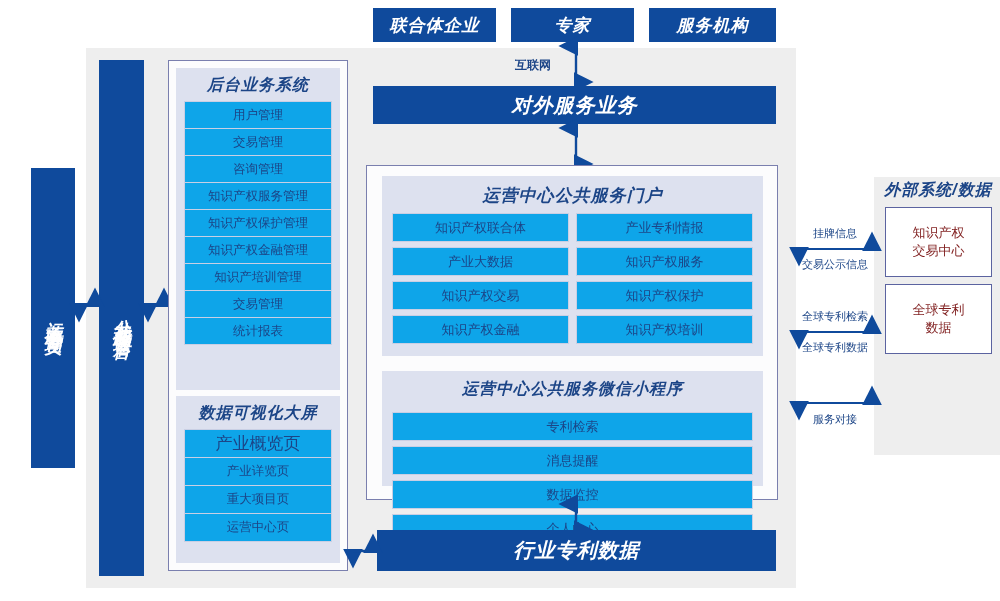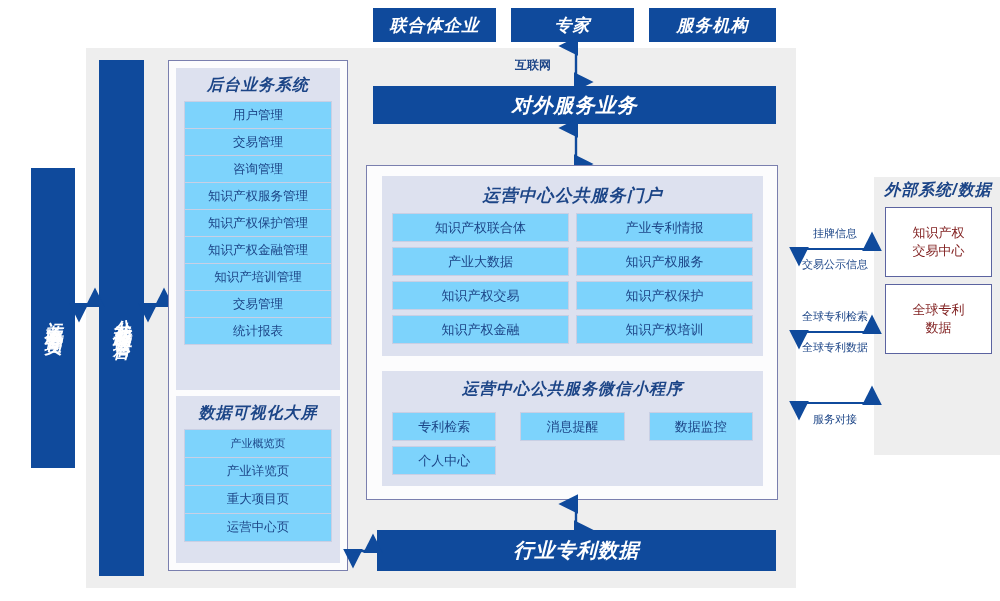--- a/index.html
+++ b/index.html
@@ -55,21 +55,21 @@
     background: #dde1ef;
   }
   .panel-title {
     font-weight: bold;
     font-style: italic;
     color: #1c4587;
     text-align: center;
     letter-spacing: 1px;
   }
   .cell {
-    background: #7dd3fc;
+    background: #0ea5e9;
     border: 1px solid #c9cfe4;
     display: flex;
     align-items: center;
     justify-content: center;
     color: #1c4587;
     text-align: center;
     box-sizing: border-box;
   }
   .ext-box {
     background: #ffffff;
@@ -154,21 +154,21 @@
       <div class="cell" style="height:28px; font-size:12.5px; margin-top:-1px;">知识产权金融管理</div>
       <div class="cell" style="height:28px; font-size:12.5px; margin-top:-1px;">知识产培训管理</div>
       <div class="cell" style="height:28px; font-size:12.5px; margin-top:-1px;">交易管理</div>
       <div class="cell" style="height:28px; font-size:12.5px; margin-top:-1px;">统计报表</div>
     </div>
   </div>
 
   <div class="abs lav-panel" style="left:160px; top:396px; width:164px; height:167px;">
     <div class="panel-title" style="font-size:16px; padding-top:7px; padding-bottom:5px;">数据可视化大屏</div>
     <div style="padding:0 8px;">
-      <div class="cell" style="height:29px; font-size:11px;">产业概览页</div>
+      <div class="cell" style="height:29px; font-size:17px;">产业概览页</div>
       <div class="cell" style="height:29px; font-size:12.5px; margin-top:-1px;">产业详览页</div>
       <div class="cell" style="height:29px; font-size:12.5px; margin-top:-1px;">重大项目页</div>
       <div class="cell" style="height:29px; font-size:12.5px; margin-top:-1px;">运营中心页</div>
     </div>
   </div>
 
   <div class="abs outline-panel" style="left:350px; top:165px; width:412px; height:335px;"></div>
 
   <div class="abs lav-panel" style="left:366px; top:176px; width:381px; height:180px;">
     <div class="panel-title" style="font-size:17px; padding-top:8px; padding-bottom:6px;">运营中心公共服务门户</div>
@@ -179,21 +179,21 @@
       <div class="cell" style="height:29px; font-size:13px;">知识产权服务</div>
       <div class="cell" style="height:29px; font-size:13px;">知识产权交易</div>
       <div class="cell" style="height:29px; font-size:13px;">知识产权保护</div>
       <div class="cell" style="height:29px; font-size:13px;">知识产权金融</div>
       <div class="cell" style="height:29px; font-size:13px;">知识产权培训</div>
     </div>
   </div>
 
   <div class="abs lav-panel" style="left:366px; top:371px; width:381px; height:115px;">
     <div class="panel-title" style="font-size:16px; padding-top:8px; padding-bottom:12px;">运营中心公共服务微信小程序</div>
-    <div style="display:grid; grid-template-columns:1fr 1fr 1fr; gap:5px 24px; padding:0 10px;">
+    <div style="display:grid; grid-template-columns:1fr; gap:5px 24px; padding:0 10px;">
       <div class="cell" style="height:29px; font-size:13px;">专利检索</div>
       <div class="cell" style="height:29px; font-size:13px;">消息提醒</div>
       <div class="cell" style="height:29px; font-size:13px;">数据监控</div>
       <div class="cell" style="height:29px; font-size:13px;">个人中心</div>
     </div>
   </div>
 
   <svg class="arrow" style="left:551px; top:500px; width:18px; height:34px;" viewBox="0 0 18 34">
     <line x1="9" y1="30" x2="9" y2="4" stroke="#0f4a9c" stroke-width="2.2" marker-end="url(#arrUp)"></line>
     <line x1="9" y1="4" x2="9" y2="30" stroke="#0f4a9c" stroke-width="2.2" marker-end="url(#arrDown)"></line>

